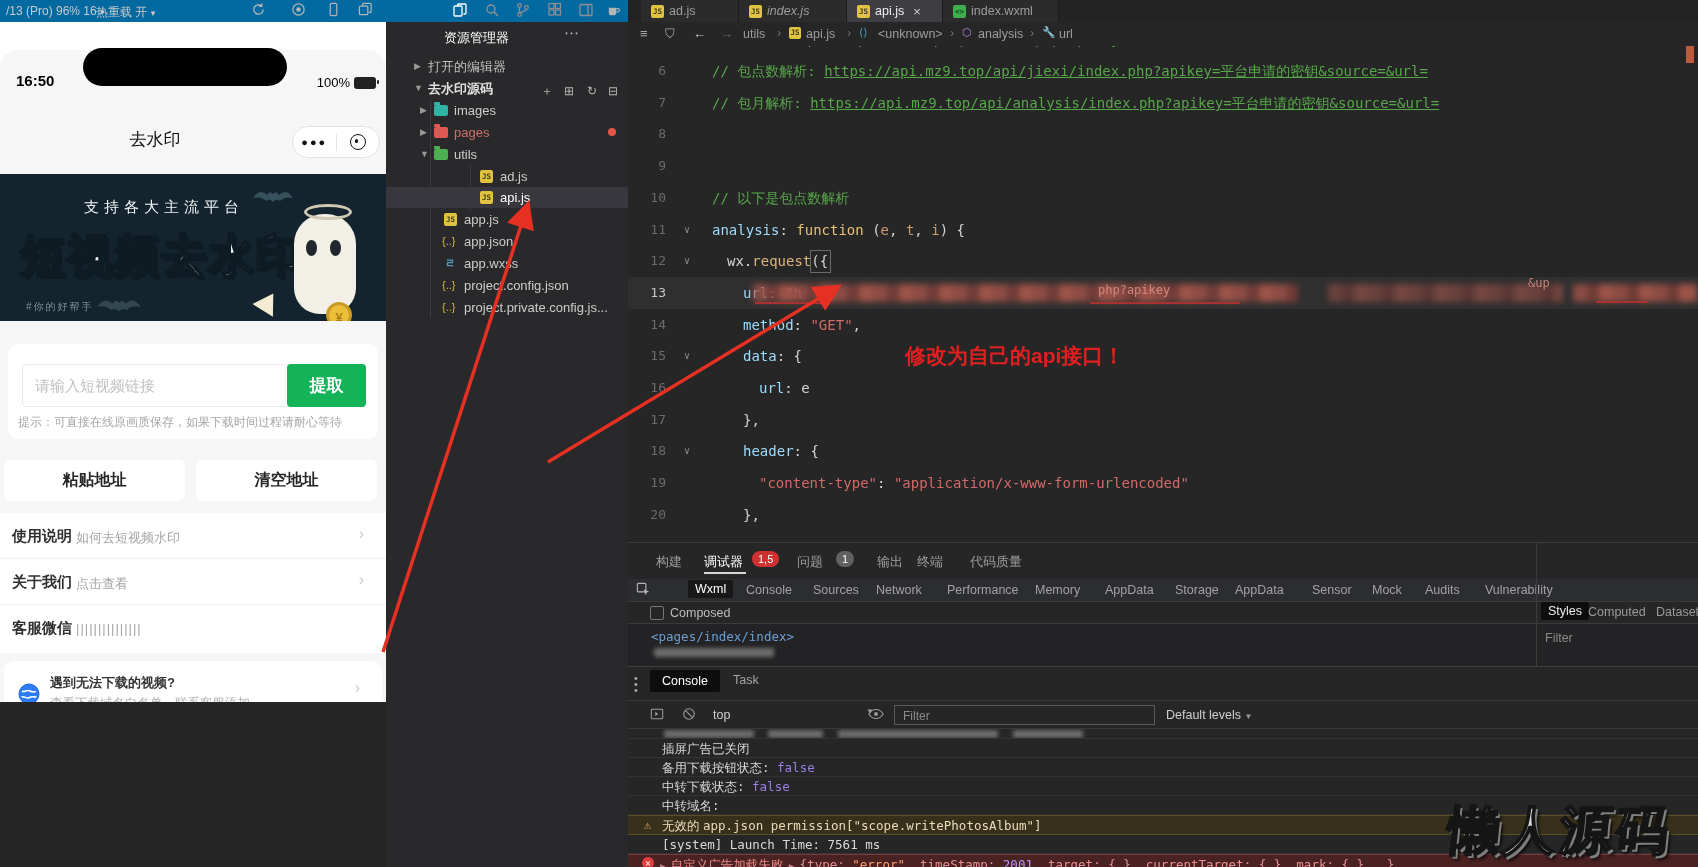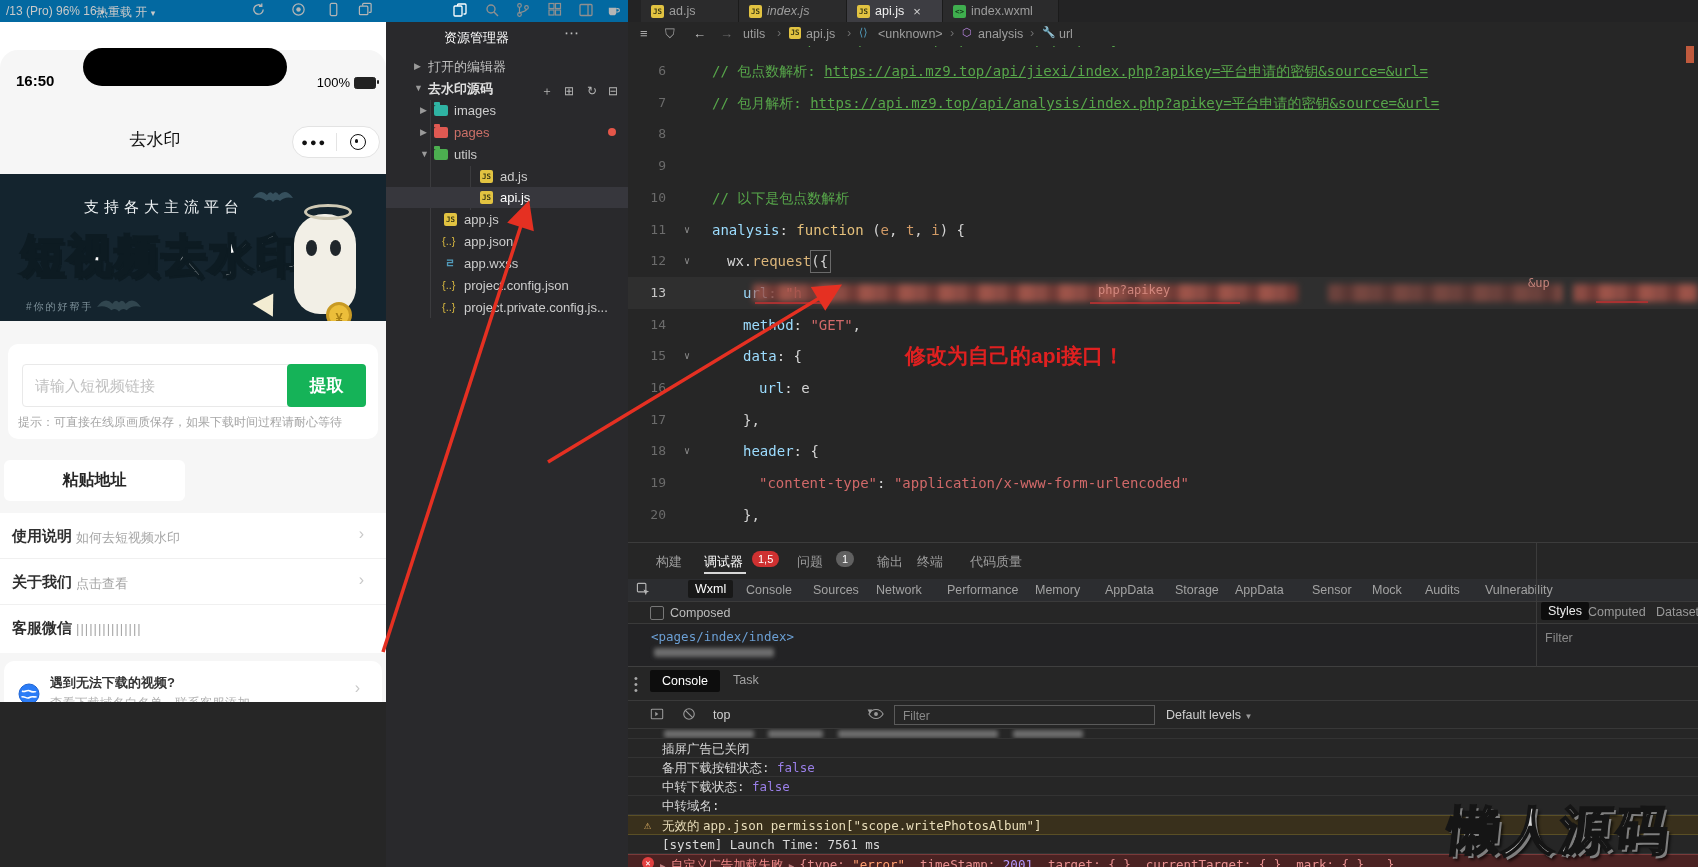--- a/index.html
+++ b/index.html
@@ -278,20 +278,21 @@
 
       <div class="card" style="left:8px;top:294px;width:370px;height:95px;">
         <div class="inputbox">
           <span class="placeholder">请输入短视频链接</span>
           <span class="btn-extract">提取</span>
         </div>
         <div class="hinttext">提示：可直接在线原画质保存，如果下载时间过程请耐心等待</div>
       </div>
 
       <div class="wbtn" style="left:4px;width:181px;">粘贴地址</div>
+      <div class="wbtn" style="left:196px;width:181px;">清空地址</div>
 
       <div class="listgrp">
         <div class="lrow" style="top:0;">
           <span class="t">使用说明</span>
           <span class="s">如何去短视频水印</span>
           <span class="chev">›</span>
         </div>
         <div class="lrow" style="top:46px;">
           <span class="t">关于我们</span>
           <span class="s">点击查看</span>

